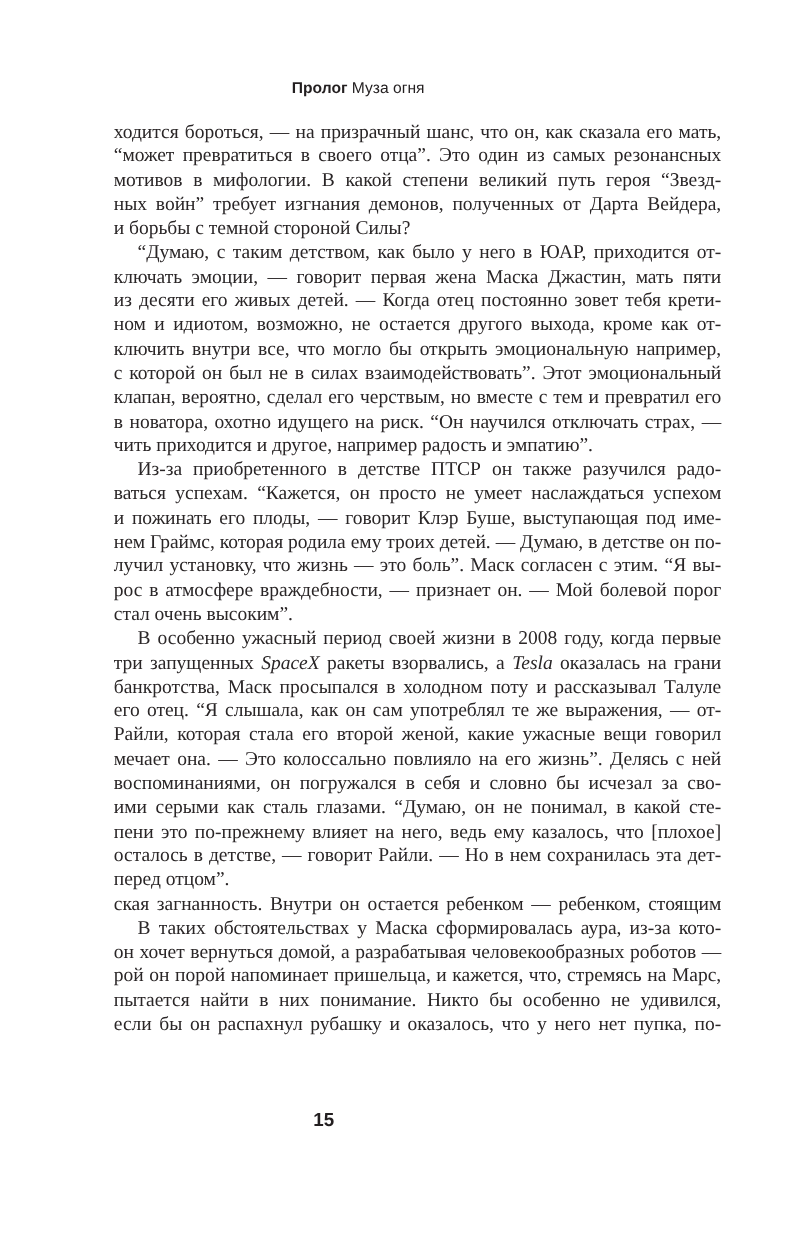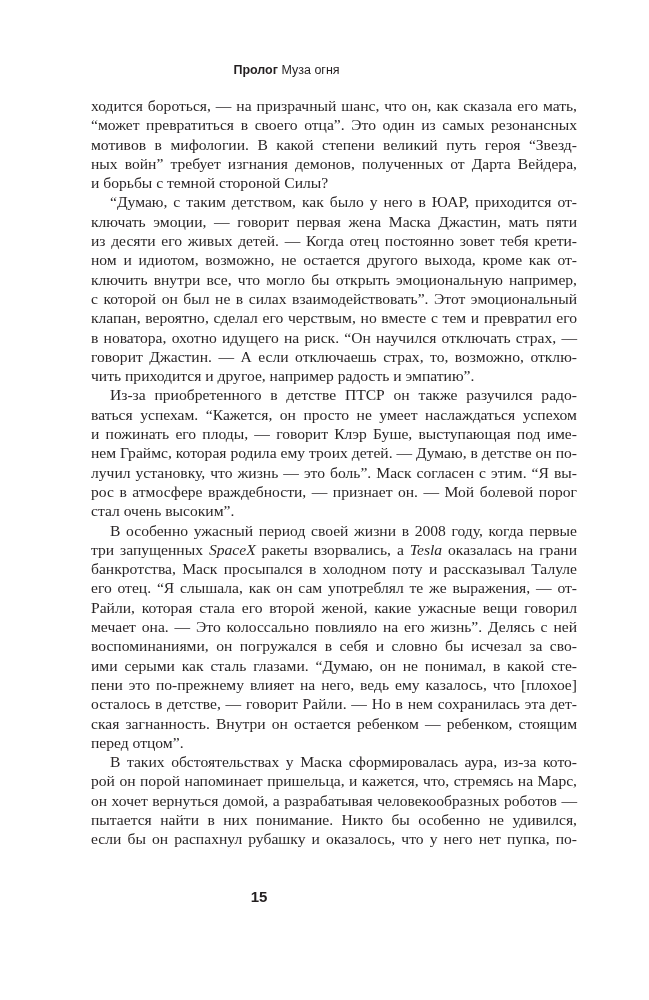--- a/index.html
+++ b/index.html
@@ -86,41 +86,40 @@
     <span class="line">ных войн” требует изгнания демонов, полученных от Дарта Вейдера,</span>
     <span class="line last">и борьбы с темной стороной Силы?</span>
     <span class="line indent">“Думаю, с таким детством, как было у него в ЮАР, приходится от-</span>
     <span class="line">ключать эмоции, — говорит первая жена Маска Джастин, мать пяти</span>
     <span class="line">из десяти его живых детей. — Когда отец постоянно зовет тебя крети-</span>
     <span class="line">ном и идиотом, возможно, не остается другого выхода, кроме как от-</span>
     <span class="line">ключить внутри все, что могло бы открыть эмоциональную например,</span>
     <span class="line">с которой он был не в силах взаимодействовать”. Этот эмоциональный</span>
     <span class="line">клапан, вероятно, сделал его черствым, но вместе с тем и превратил его</span>
     <span class="line">в новатора, охотно идущего на риск. “Он научился отключать страх, —</span>
-    <span class="line">говорит Джастин. — А если отключаешь страх, то, возможно, отклю-</span>
     <span class="line last">чить приходится и другое, например радость и эмпатию”.</span>
     <span class="line indent">Из-за приобретенного в детстве ПТСР он также разучился радо-</span>
     <span class="line">ваться успехам. “Кажется, он просто не умеет наслаждаться успехом</span>
     <span class="line">и пожинать его плоды, — говорит Клэр Буше, выступающая под име-</span>
     <span class="line">нем Граймс, которая родила ему троих детей. — Думаю, в детстве он по-</span>
     <span class="line">лучил установку, что жизнь — это боль”. Маск согласен с этим. “Я вы-</span>
     <span class="line">рос в атмосфере враждебности, — признает он. — Мой болевой порог</span>
     <span class="line last">стал очень высоким”.</span>
     <span class="line indent">В особенно ужасный период своей жизни в 2008 году, когда первые</span>
     <span class="line"><span>три запущенных </span><i>SpaceX</i><span> ракеты взорвались, а </span><i>Tesla</i><span> оказалась на грани</span></span>
     <span class="line">банкротства, Маск просыпался в холодном поту и рассказывал Талуле</span>
     <span class="line">его отец. “Я слышала, как он сам употреблял те же выражения, — от-</span>
     <span class="line">Райли, которая стала его второй женой, какие ужасные вещи говорил</span>
     <span class="line">мечает она. — Это колоссально повлияло на его жизнь”. Делясь с ней</span>
     <span class="line">воспоминаниями, он погружался в себя и словно бы исчезал за сво-</span>
     <span class="line">ими серыми как сталь глазами. “Думаю, он не понимал, в какой сте-</span>
     <span class="line">пени это по-прежнему влияет на него, ведь ему казалось, что [плохое]</span>
     <span class="line">осталось в детстве, — говорит Райли. — Но в нем сохранилась эта дет-</span>
+    <span class="line last">перед отцом”.</span>
     <span class="line">ская загнанность. Внутри он остается ребенком — ребенком, стоящим</span>
-    <span class="line last">перед отцом”.</span>
     <span class="line indent">В таких обстоятельствах у Маска сформировалась аура, из-за кото-</span>
+    <span class="line">он хочет вернуться домой, а разрабатывая человекообразных роботов —</span>
     <span class="line">рой он порой напоминает пришельца, и кажется, что, стремясь на Марс,</span>
-    <span class="line">он хочет вернуться домой, а разрабатывая человекообразных роботов —</span>
     <span class="line">пытается найти в них понимание. Никто бы особенно не удивился,</span>
     <span class="line">если бы он распахнул рубашку и оказалось, что у него нет пупка, по-</span>
   </div>
 
 <div class="page-number">15</div>
 
 </body></html>

